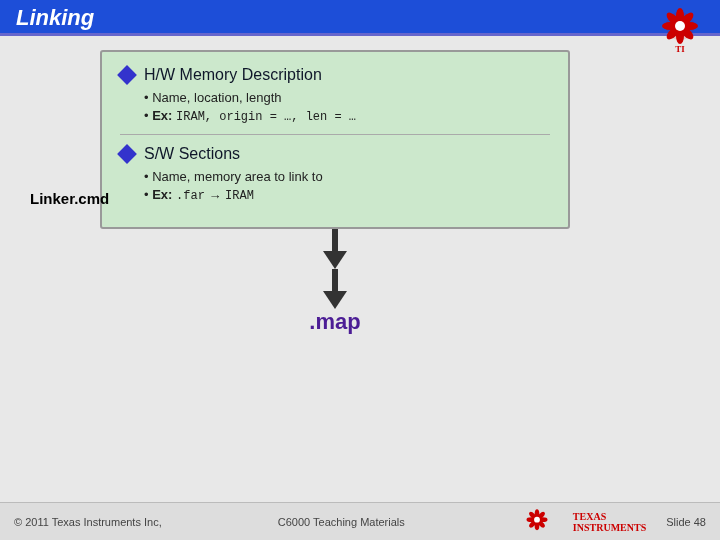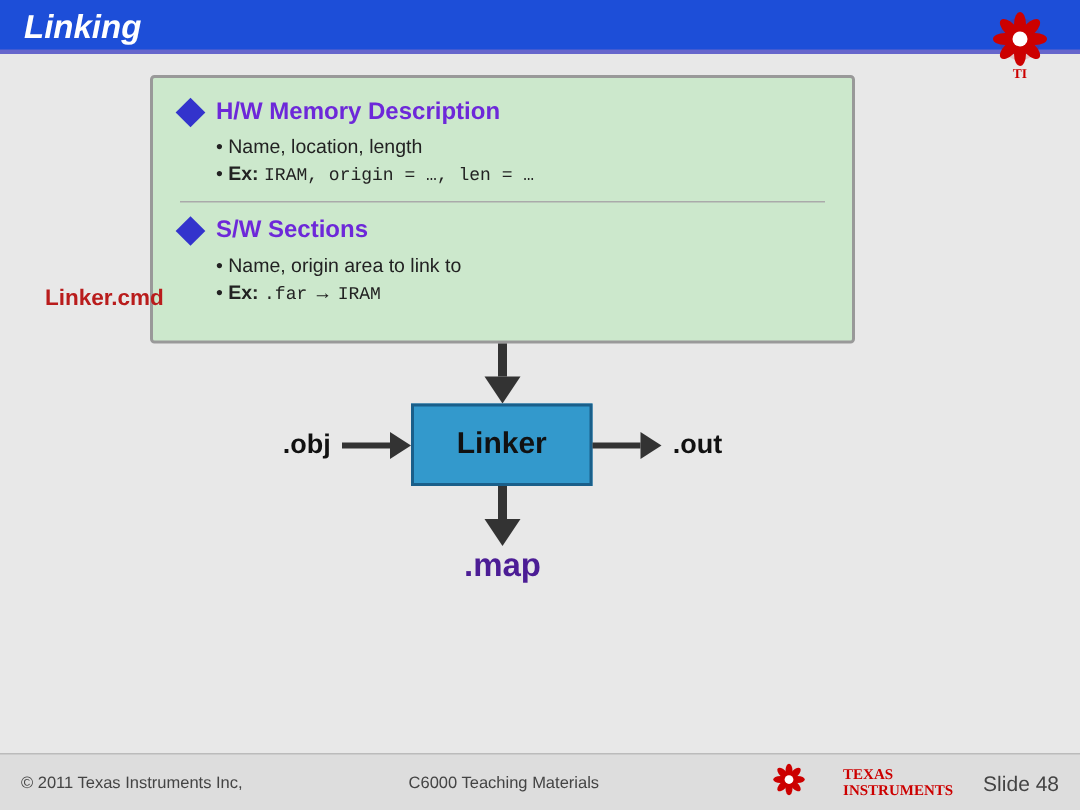--- a/index.html
+++ b/index.html
@@ -45,21 +45,21 @@
       height: 52px;
     }
 
     
     .linker-cmd-label {
       position: absolute;
       left: 30px;
       top: 140px;
       font-size: 15px;
       font-weight: bold;
-      color: #b91c1c;
+      color: #000000;
     }
 
     .bullet-section {
       margin-bottom: 10px;
     }
 
     .bullet-header {
       display: flex;
       align-items: center;
       margin-bottom: 6px;
@@ -69,22 +69,22 @@
       width: 14px;
       height: 14px;
       background: #3333cc;
       transform: rotate(45deg);
       margin-right: 10px;
       flex-shrink: 0;
     }
 
     .bullet-title {
       font-size: 16px;
-      font-weight: bold;
-      color: #6d28d9;
+      font-weight: normal;
+      color: #0f172a;
     }
 
     .bullet-items {
       margin-left: 24px;
       font-size: 13px;
       color: #222;
     }
 
     .bullet-items p {
       margin-bottom: 3px;
@@ -128,21 +128,21 @@
       text-align: center;
     }
 
     .footer-right-group {
       display: flex;
       align-items: center;
       gap: 20px;
     }
 
     .footer-slide {
-      font-size: 14px;
+      font-size: 11px;
       color: #444;
     }
 
     
     .ti-logo-svg {
       display: block;
     }
   </style>
 </head>
 <body>
@@ -189,51 +189,31 @@
     </div>
 
     <hr class="section-divider">
 
     <div class="bullet-section">
       <div class="bullet-header">
         <div class="diamond"></div>
         <span class="bullet-title">S/W Sections</span>
       </div>
       <div class="bullet-items">
-        <p>• <span>Name, origin area to link to</span></p>
+        <p>• <span>Name, memory area to link to</span></p>
         <p>• <strong>Ex:</strong> <span class="code-text">.far</span> <span>→</span> <span class="code-text">IRAM</span></p>
       </div>
     </div>
   </div>
 
   <div style="display:flex; flex-direction:column; align-items:center; margin-left: 100px; width:470px;">
     <div style="width:6px; height:22px; background:#333; margin:0 auto;"></div>
     <div style="width:0; height:0; border-left:12px solid transparent; border-right:12px solid transparent; border-top:18px solid #333;"></div>
   </div>
 
-  <div style="display:flex; align-items:center; justify-content:center; margin-left:100px; width:470px; margin-top:0;">
-
-    <span style="font-size:18px; font-weight:bold; color:#111; margin-right:8px;">.obj</span>
-
-    <div style="display:flex; align-items:center; margin-right:0;">
-      <div style="width:32px; height:4px; background:#333;"></div>
-      <div style="width:0;height:0;border-top:9px solid transparent;border-bottom:9px solid transparent;border-left:14px solid #333;"></div>
-    </div>
-
-    <div style="background:#3399cc; border:2px solid #1a5f8a; padding:14px 28px; font-size:20px; font-weight:bold; color:#111; min-width:110px; text-align:center;">
-      <span>Linker</span>
-    </div>
-
-    <div style="display:flex; align-items:center;">
-      <div style="width:32px; height:4px; background:#333;"></div>
-      <div style="width:0;height:0;border-top:9px solid transparent;border-bottom:9px solid transparent;border-left:14px solid #333;"></div>
-    </div>
-
-    <span style="font-size:18px; font-weight:bold; color:#111; margin-left:8px;">.out</span>
-  </div>
 
   <div style="display:flex; flex-direction:column; align-items:center; margin-left:100px; width:470px;">
     <div style="width:6px; height:22px; background:#333; margin:0 auto;"></div>
     <div style="width:0; height:0; border-left:12px solid transparent; border-right:12px solid transparent; border-top:18px solid #333;"></div>
   </div>
 
   <div style="display:flex; align-items:center; justify-content:center; margin-left:100px; width:470px;">
     <span style="font-size:22px; font-weight:bold; color:#4c1d95;">.map</span>
   </div>
 

